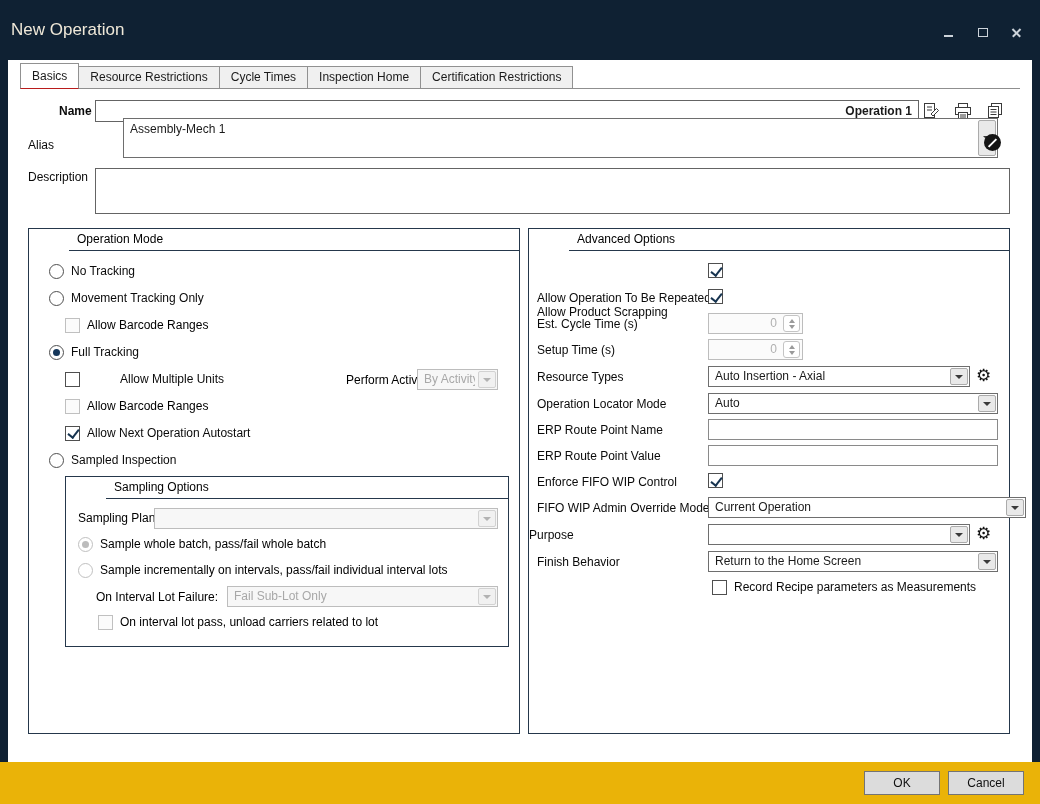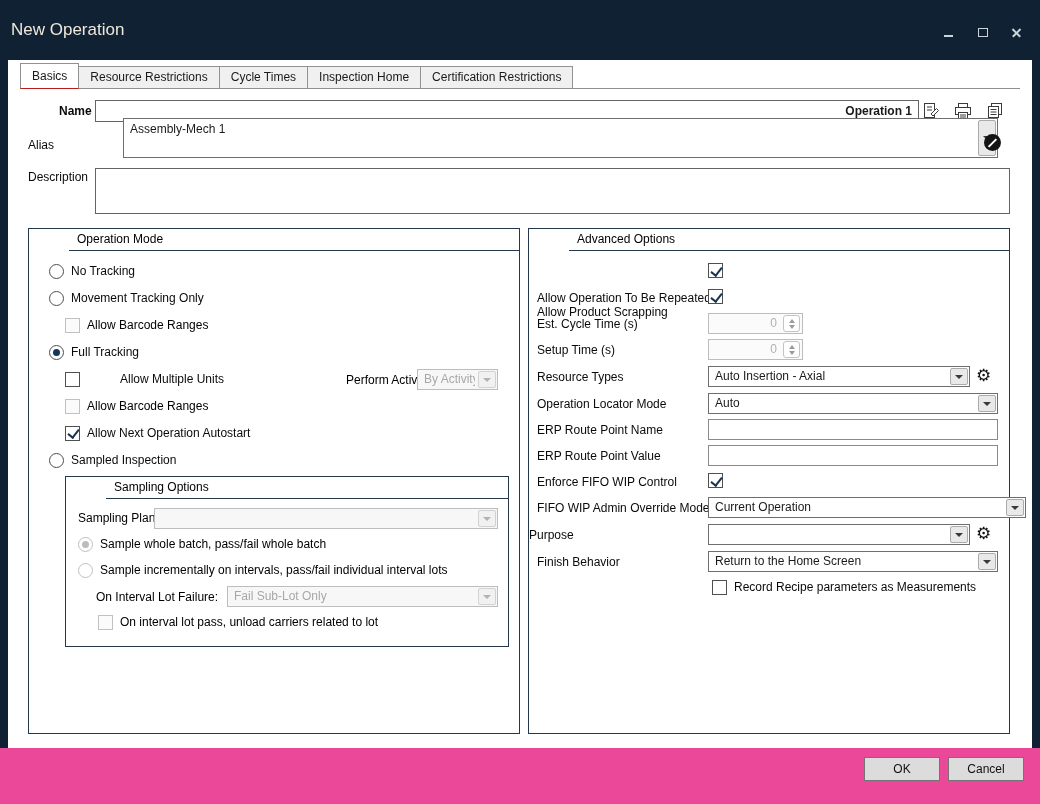--- a/index.html
+++ b/index.html
@@ -58,21 +58,21 @@
   .gbox{position:absolute;border:1px solid #25374b;background:#fff;box-sizing:border-box;padding-left:40px;}
   .gbox-header{height:21px;line-height:21px;padding:0 8px;font-size:12px;color:#000;border-bottom:1px solid #25374b;}
 
   
   .iconbtn{position:absolute;width:22px;height:22px;display:flex;align-items:center;justify-content:center;cursor:pointer;}
   .gear{position:absolute;font-size:17px;line-height:17px;color:#141414;cursor:pointer;}
   .circle-icon{position:absolute;width:17px;height:17px;border-radius:50%;background:#141414;cursor:pointer;}
   .circle-icon .slash{position:absolute;left:3px;top:7.5px;width:11px;height:2px;background:#fff;transform:rotate(-45deg);}
 
   
-  .footer{position:absolute;left:0;right:0;bottom:0;height:56px;background:#ec4899;}
+  .footer{position:absolute;left:0;right:0;bottom:0;height:42px;background:#eab308;}
   .btn{position:absolute;top:9px;width:76px;height:24px;background:#dcdcdc;border:1px solid #747474;font-size:12px;color:#101010;font-family:inherit;cursor:pointer;}
 </style>
 </head>
 <body>
 
 <div class="window">
 
   <span class="title">New Operation</span>
   <div class="winctrls">
     <span class="wbtn">

